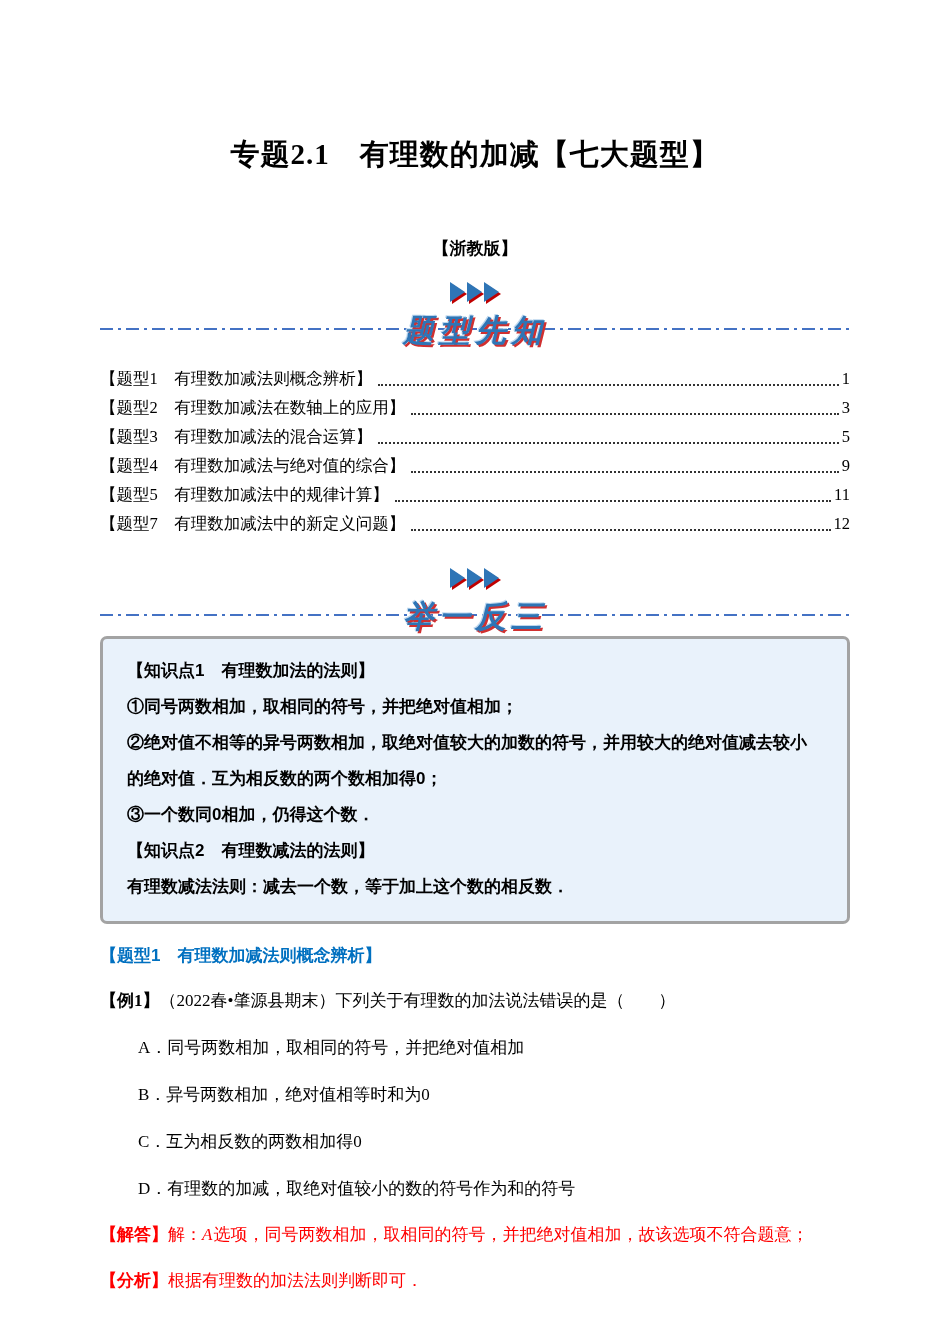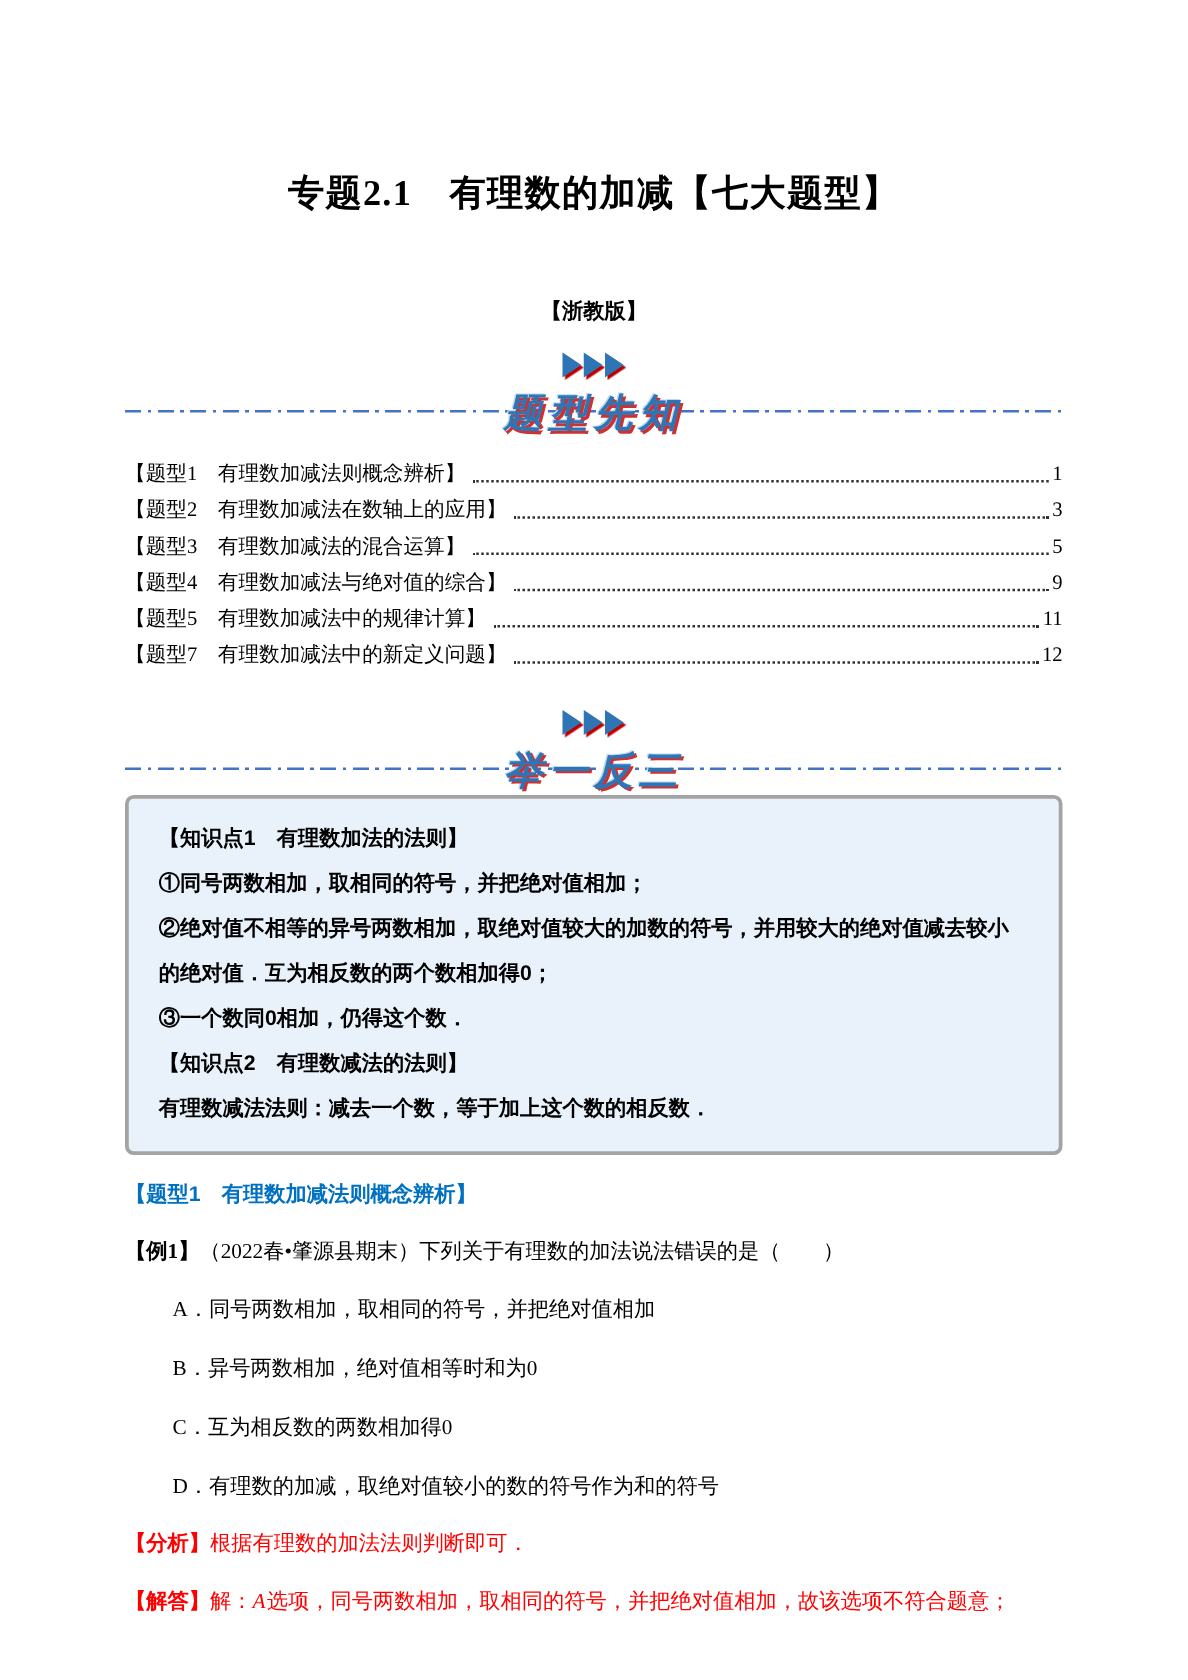--- a/index.html
+++ b/index.html
@@ -187,24 +187,24 @@
   </div>
 
   <div class="options">
     <div class="option">A．同号两数相加，取相同的符号，并把绝对值相加</div>
     <div class="option">B．异号两数相加，绝对值相等时和为0</div>
     <div class="option">C．互为相反数的两数相加得0</div>
     <div class="option">D．有理数的加减，取绝对值较小的数的符号作为和的符号</div>
   </div>
 
   <div class="para red">
+    <span class="bold-label">【解答】</span><span>解：</span><span class="ans-letter">A</span><span>选项，同号两数相加，取相同的符号，并把绝对值相加，故该选项不符合题意；</span>
+  </div>
+
+  <div class="para red">
     <span class="bold-label">【分析】</span><span>根据有理数的加法法则判断即可．</span>
-  </div>
-
-  <div class="para red">
-    <span class="bold-label">【解答】</span><span>解：</span><span class="ans-letter">A</span><span>选项，同号两数相加，取相同的符号，并把绝对值相加，故该选项不符合题意；</span>
   </div>
 
   <div class="para red">
     
   </div>
 
 </div>
 
 </body></html>

